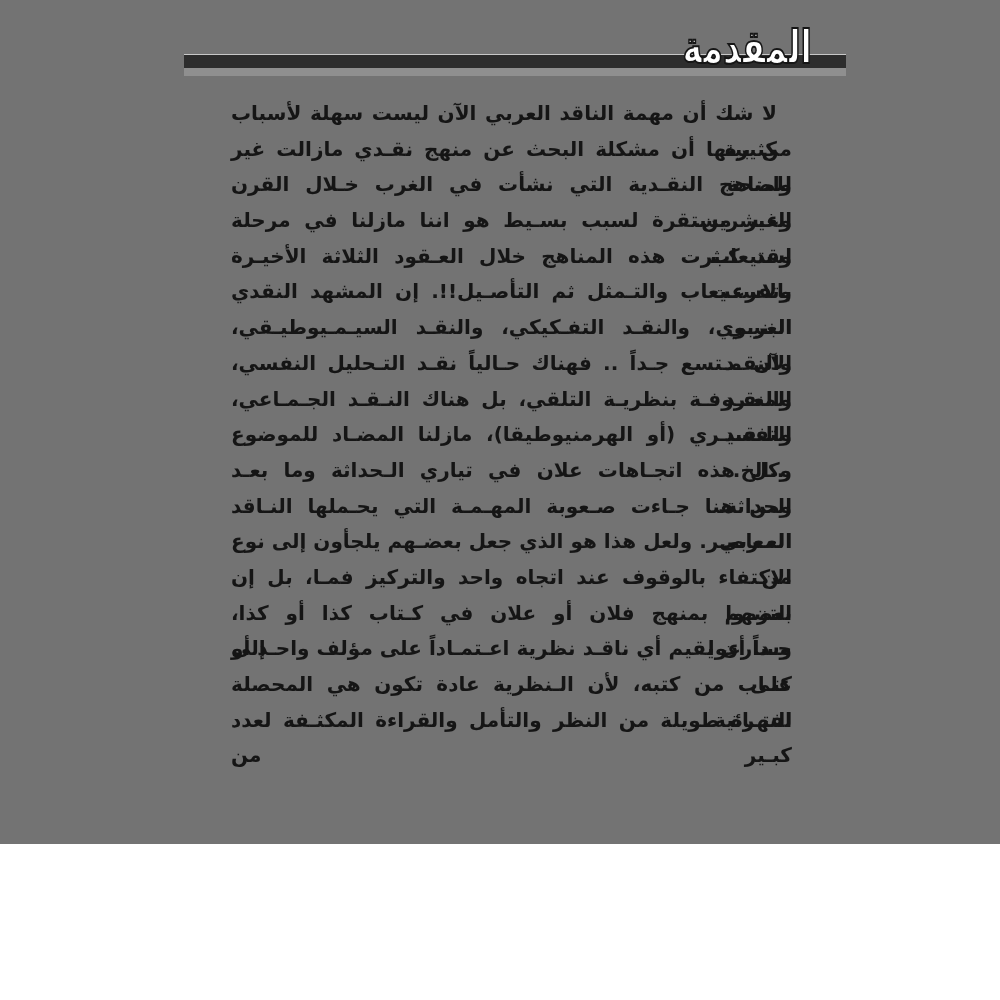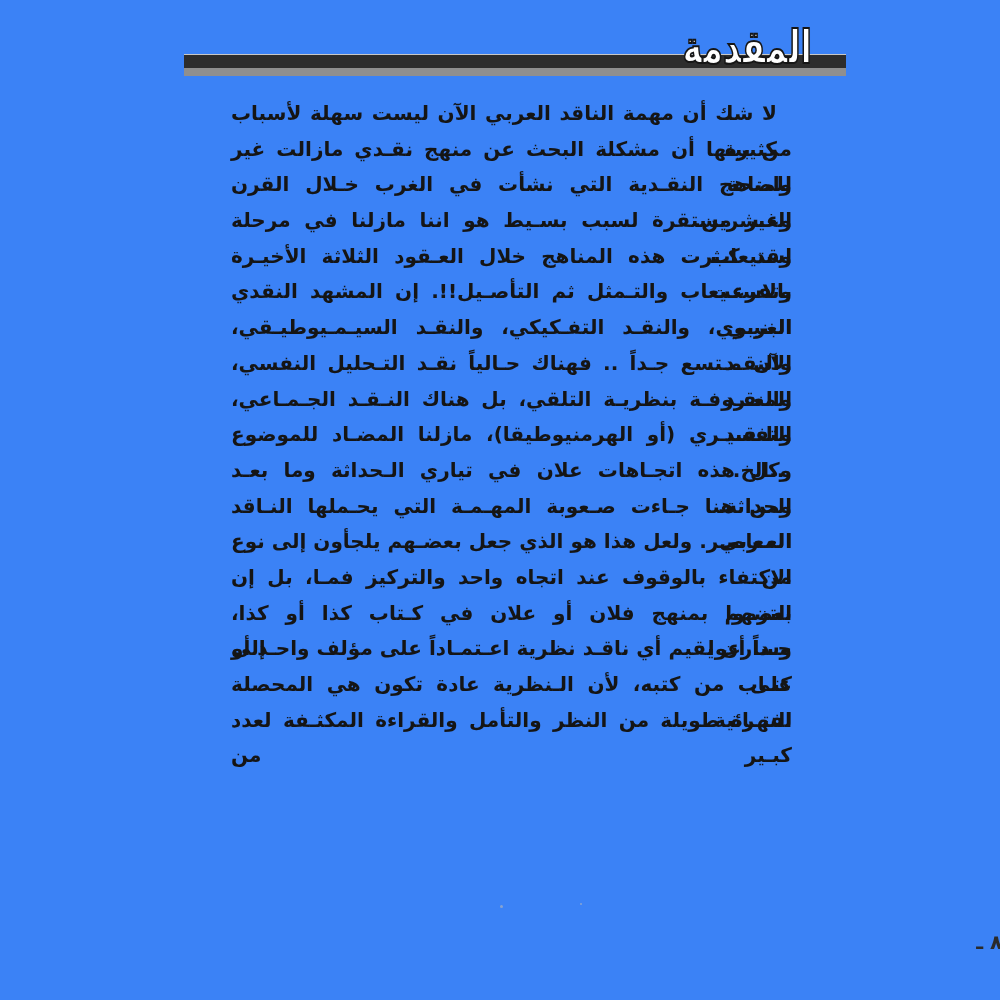--- a/index.html
+++ b/index.html
@@ -3,22 +3,22 @@
 <meta charset="utf-8">
 <style>
   html, body {
     margin: 0;
     padding: 0;
     background: #ffffff;
   }
   .page {
     position: relative;
     width: 1000px;
-    height: 1000px;
-    background: #3b82f6;
+    height: 844px;
+    background: #737373;
     overflow: hidden;
     font-family: "DejaVu Sans", sans-serif;
   }
   
   .header-rules {
     position: absolute;
     left: 184px;
     top: 55px;
     width: 662px;
   }

